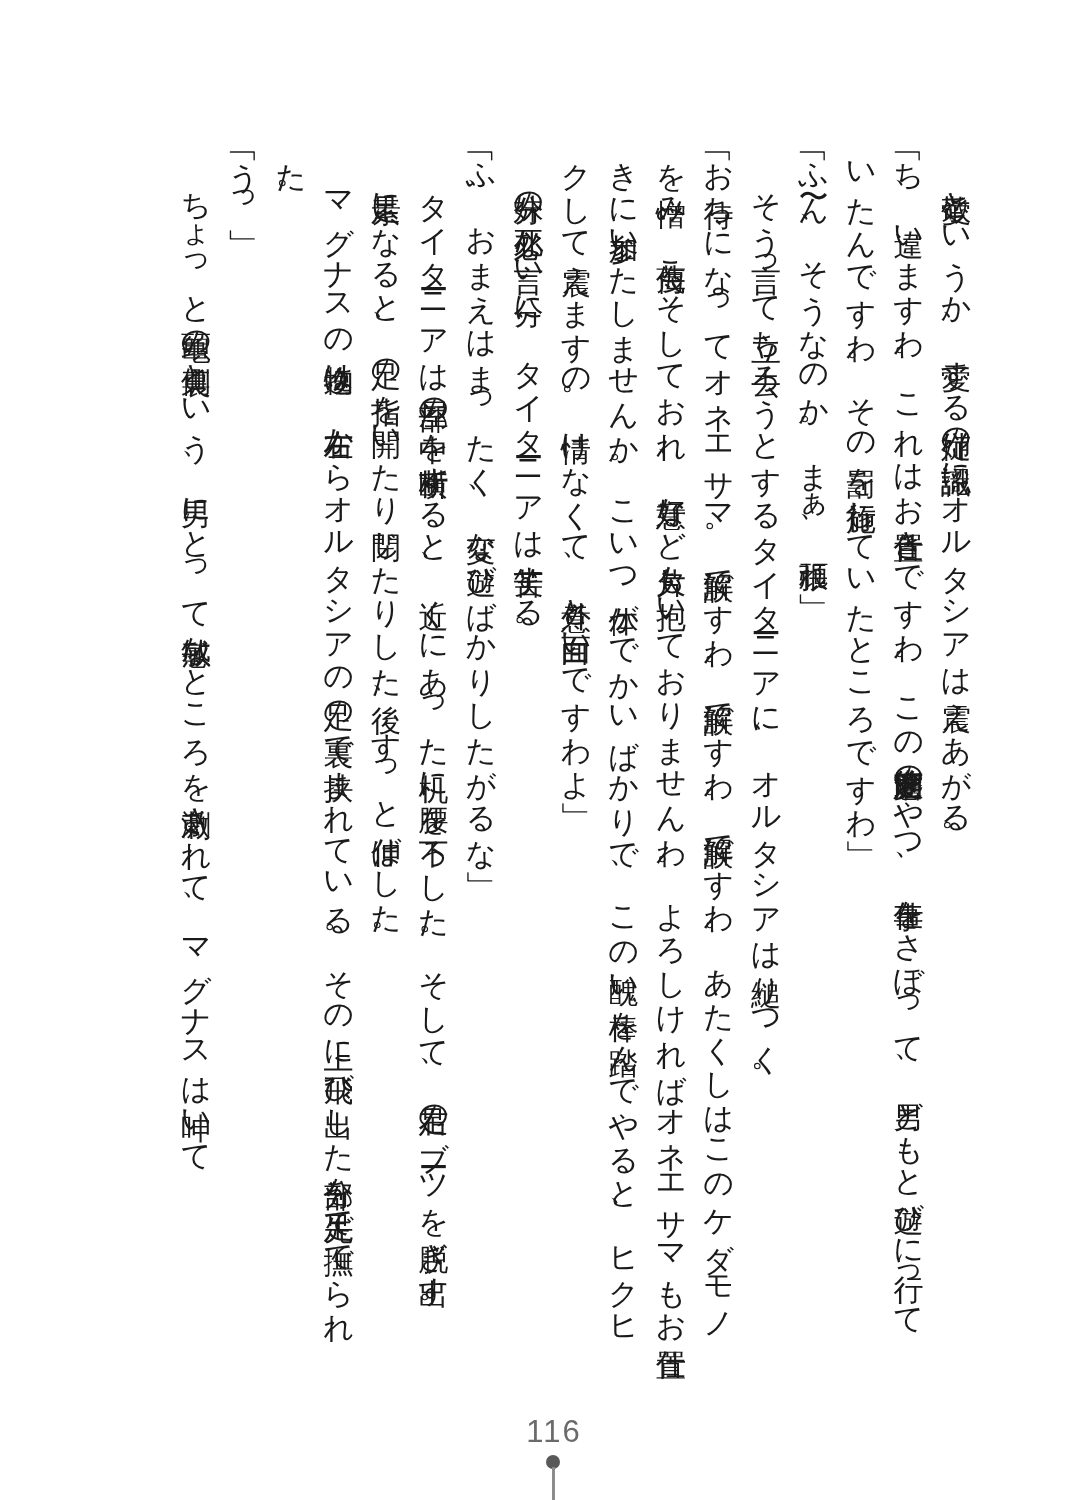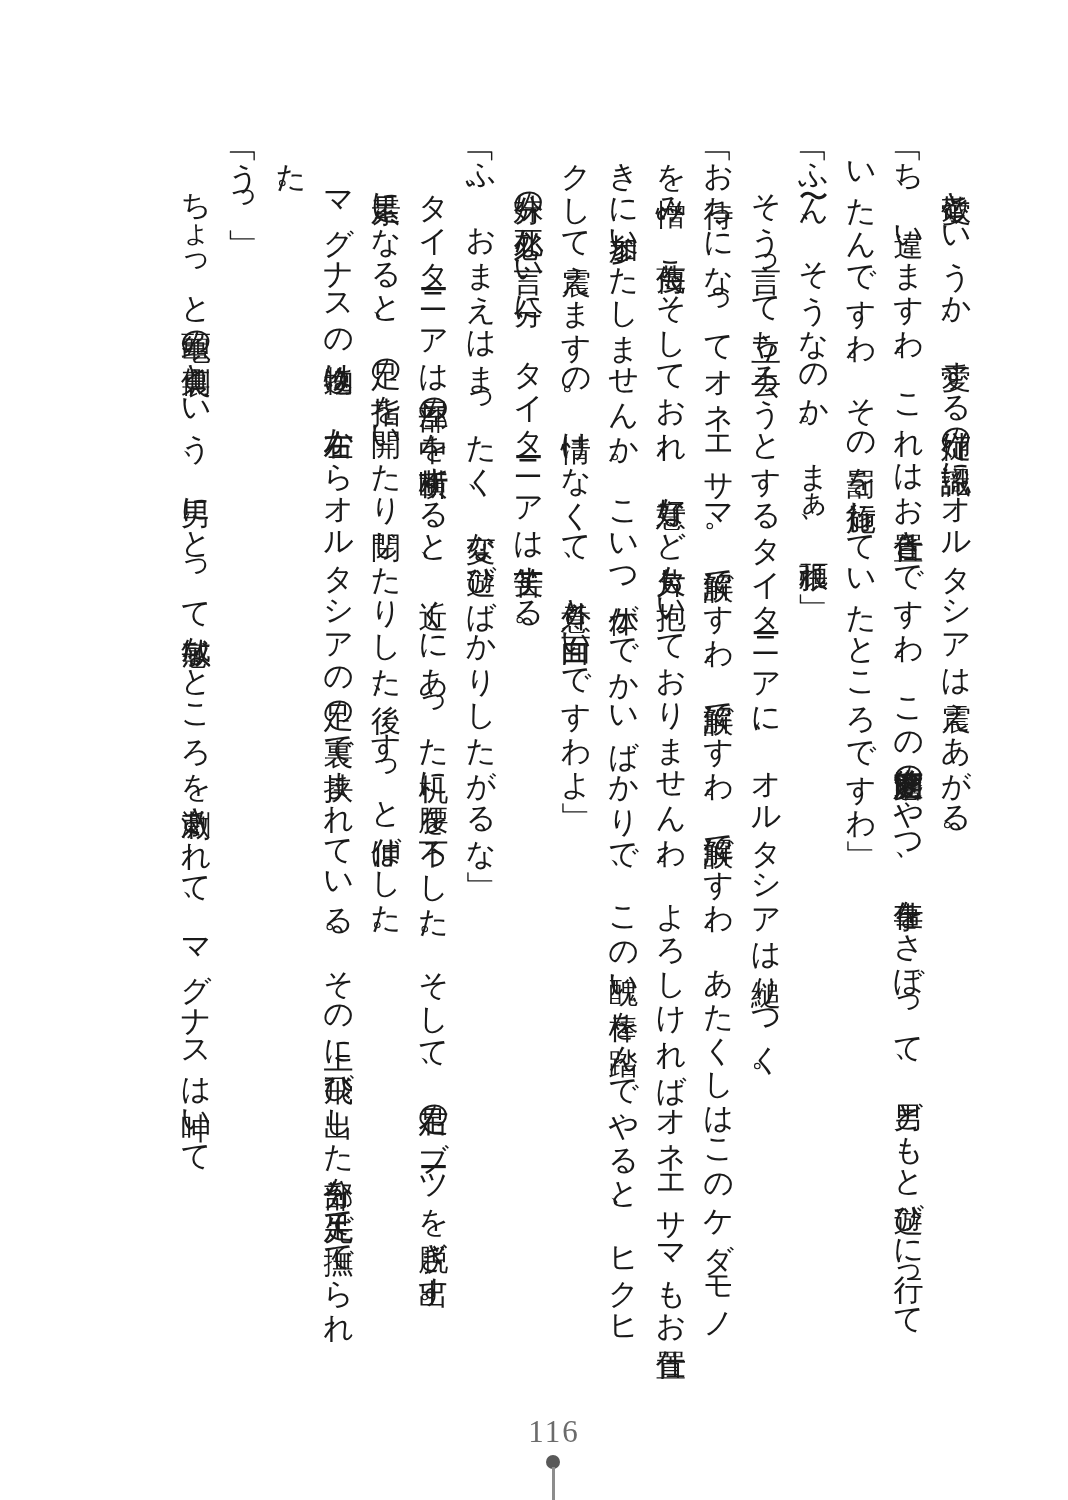--- a/index.html
+++ b/index.html
@@ -32,21 +32,21 @@
   .text-area p {
     margin: 0;
     padding: 0;
     white-space: normal;
   }
   .page-footer-number {
     position: absolute;
     top: 1414px;
     left: 554px;
     transform: translateX(-50%);
-    font-family: Liberation Serif, serif;
+    font-family: Liberation Sans, sans-serif;
     font-size: 31px;
     letter-spacing: 2px;
     color: #6b6b6b;
     writing-mode: horizontal-tb;
   }
   .marker-dot {
     position: absolute;
     top: 1455px;
     left: 546px;
     width: 14px;

